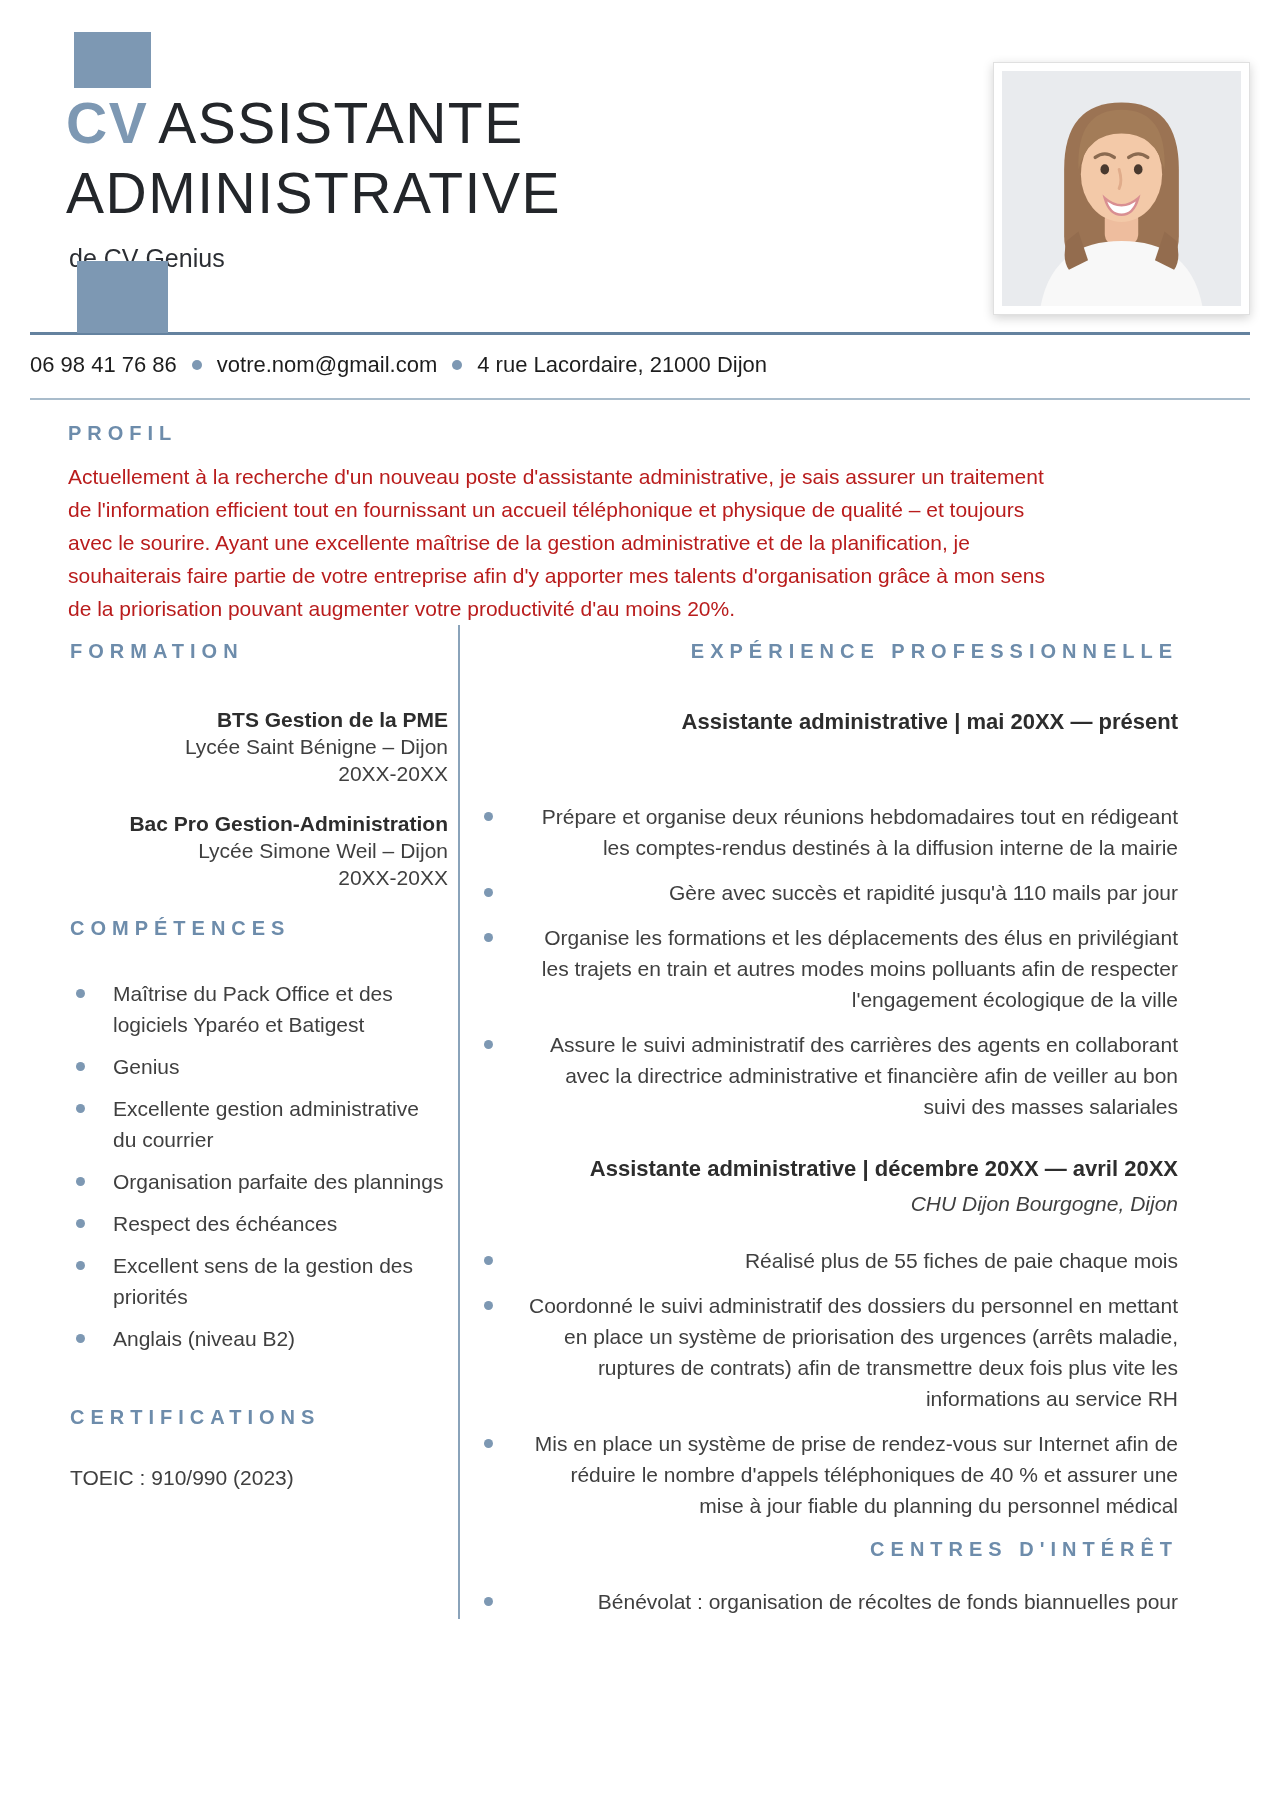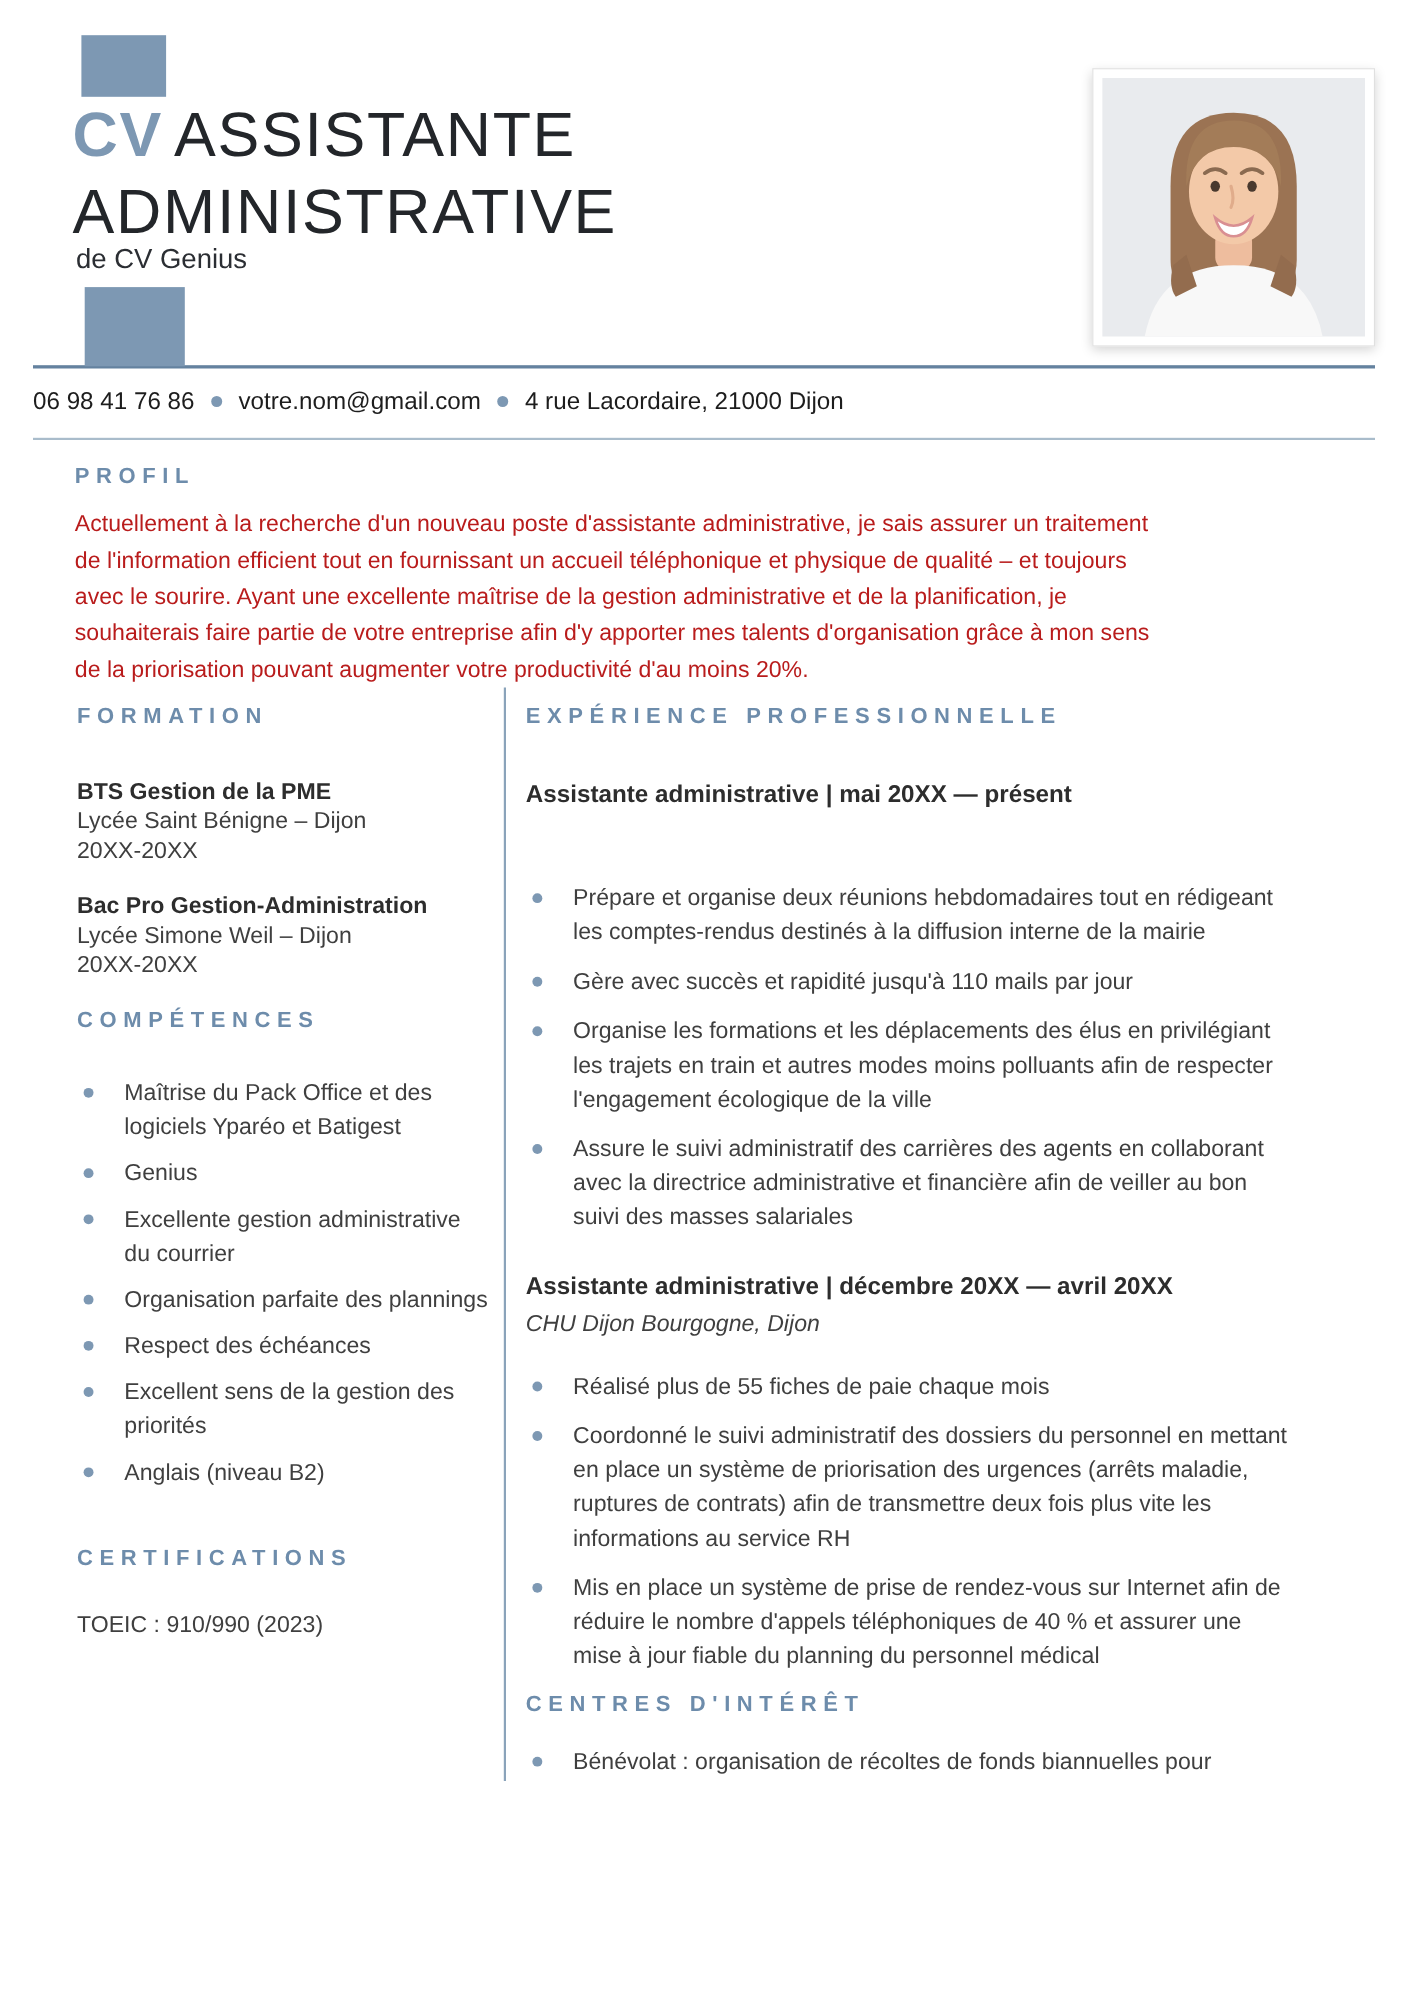--- a/index.html
+++ b/index.html
@@ -6,21 +6,21 @@
   .page{
     position:relative;width:1280px;height:1619px;background:#ffffff;
     font-family:"Liberation Sans",sans-serif;color:#3f3f3f;overflow:hidden;
   }
   .sq{position:absolute;background:#7d98b3;z-index:3;}
   .sq-top{left:74px;top:32px;width:77px;height:56px;}
   .sq-bottom{left:77px;top:261px;width:91px;height:72px;}
   .title{position:absolute;left:66px;top:88px;font-size:57px;line-height:70px;
          letter-spacing:1.5px;color:#23262a;font-weight:400;white-space:nowrap;}
   .title .accent{color:#7d98b3;font-weight:700;margin-right:10px;}
-  .subtitle{position:absolute;left:69px;top:222px;font-size:25px;color:#2b2e33;}
+  .subtitle{position:absolute;left:69px;top:244px;font-size:25px;color:#2b2e33;}
   .photo-frame{
     position:absolute;left:993px;top:62px;width:239px;height:235px;
     background:#ffffff;border:1px solid #e0e0e0;padding:8px;
     box-shadow:0 3px 10px rgba(0,0,0,0.18);z-index:2;
   }
   .photo-frame svg{display:block;width:100%;height:100%;}
   .hr{position:absolute;left:30px;width:1220px;z-index:1;}
   .hr-thick{top:332px;height:3px;background:#64829f;}
   .hr-thin{top:398px;height:2px;background:#a9bccb;}
   .contact{
@@ -28,22 +28,22 @@
     font-size:22px;color:#1d1d1d;white-space:nowrap;
   }
   .contact .dot{display:inline-block;width:10px;height:10px;border-radius:50%;
     background:#7d98b3;margin:0 15px 2px 15px;vertical-align:middle;}
   h2.section{margin:0;font-size:20px;line-height:26px;font-weight:700;
     color:#6d8cab;letter-spacing:6px;}
   .profil{position:absolute;left:68px;top:420px;width:985px;}
   .profil p{margin:14px 0 0 0;font-size:21px;line-height:33px;color:#b91c1c;}
   .divider-v{position:absolute;left:458px;top:625px;width:2px;height:1133px;background:#8aa3ba;}
   .col-left{position:absolute;left:70px;top:638px;width:378px;}
-  .col-right{position:absolute;left:478px;top:638px;width:700px;}
-  .edu{font-size:21px;line-height:27px;color:#3f3f3f;}
+  .col-right{position:absolute;left:478px;top:638px;width:700px;text-align:right;}
+  .edu{font-size:21px;line-height:27px;color:#3f3f3f;text-align:right;}
   .edu-1{margin-top:42px;}
   .edu-2{margin-top:23px;}
   .edu .degree{font-weight:700;color:#2d2d2d;}
   ul.blist{list-style:none;margin:0;padding:0 0 1px 0;}
   ul.blist li{position:relative;padding-left:43px;font-size:21px;line-height:31px;}
   .col-left ul.blist{margin-top:37px;}
   .col-left ul.blist li{margin-bottom:11px;width:332px;}
   .col-right ul.blist li{margin-bottom:14px;}
   ul.blist .bdot{position:absolute;left:6px;top:11px;width:9px;height:9px;
     border-radius:50%;background:#7d98b3;}

